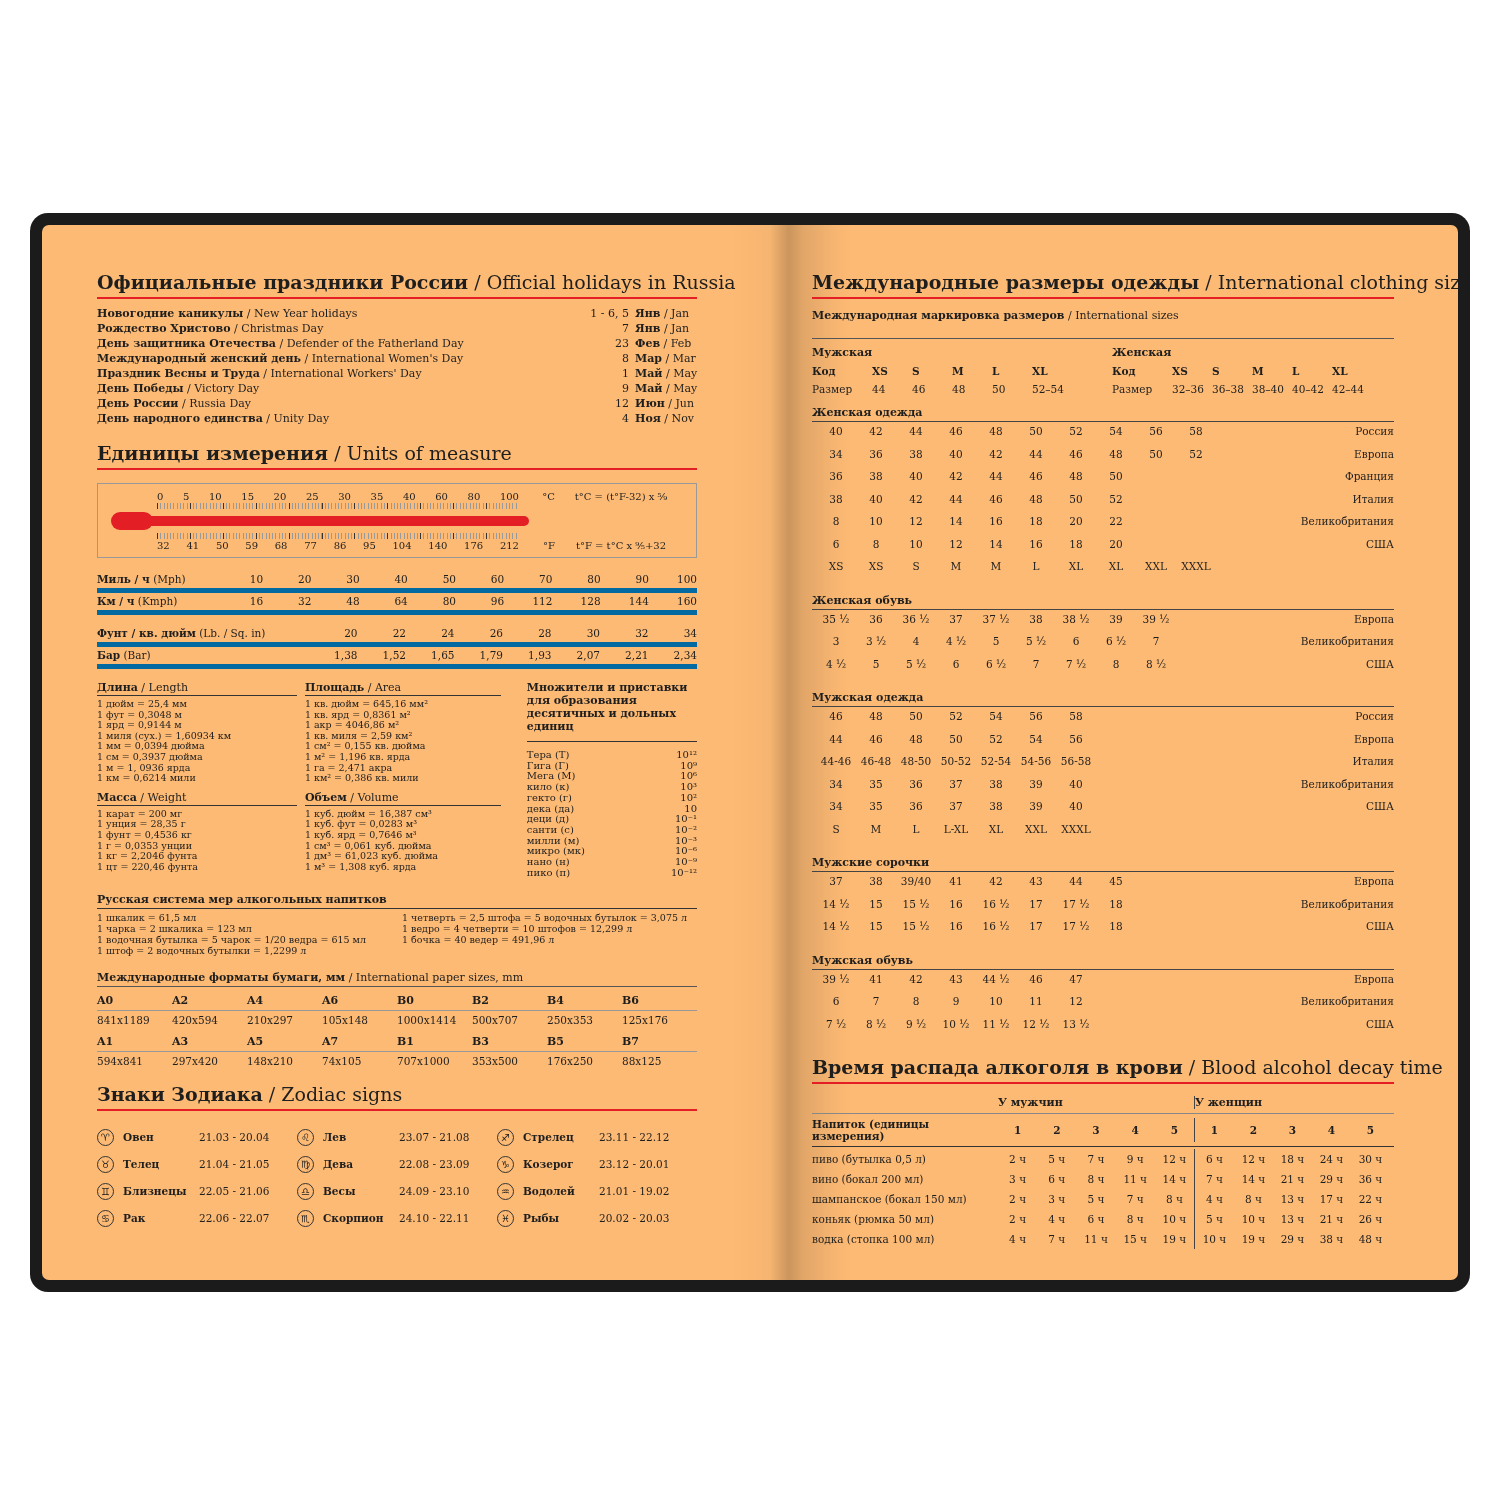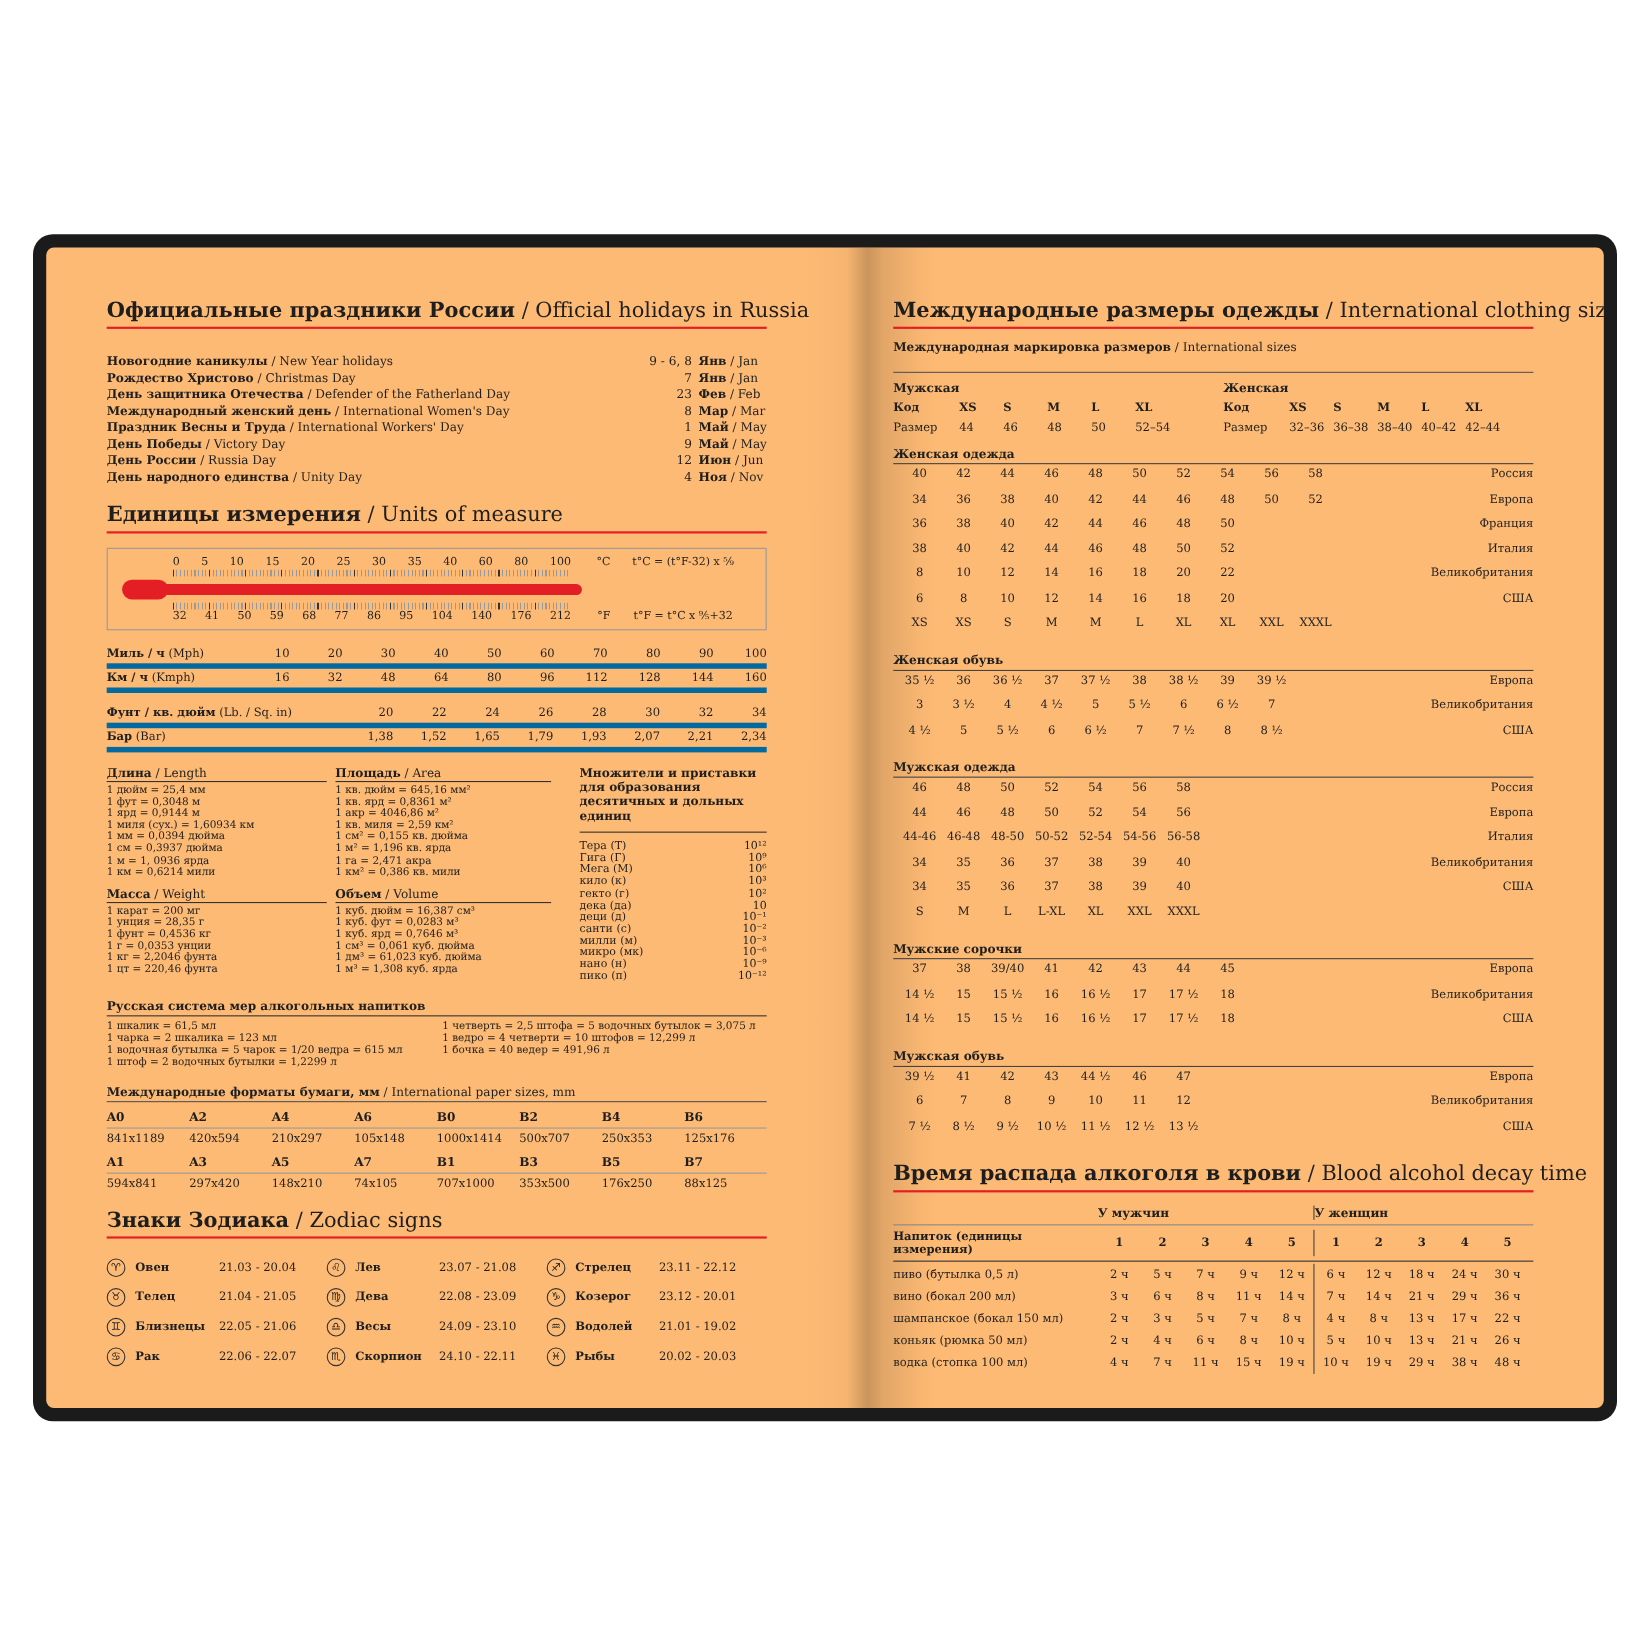--- a/index.html
+++ b/index.html
@@ -8,21 +8,21 @@
   .cover{position:absolute;left:30px;top:213px;width:1440px;height:1079px;background:var(--cover,#1b1b1b);border-radius:18px}
   .paper{position:absolute;left:12px;top:12px;right:12px;bottom:12px;background:#fdba74;border-radius:7px;overflow:hidden}
   .spine{position:absolute;top:0;bottom:0;left:688px;width:122px;background:linear-gradient(90deg,rgba(0,0,0,0) 0%,rgba(0,0,0,.03) 33%,rgba(0,0,0,.20) 48%,rgba(0,0,0,.11) 60%,rgba(0,0,0,.03) 84%,rgba(0,0,0,0) 100%)}
   .pg{position:absolute;top:46px}
   .pgL{left:55px;width:600px}
   .pgR{left:770px;width:582px}
   h1.sec{font-size:19px;font-weight:bold;border-bottom:2px solid var(--accent,#e31e24);padding-bottom:4px;line-height:22px;white-space:nowrap}
   .en{font-weight:normal}
   .slash::before{content:" / "}
   
-  .hlist{margin-top:22px}
+  .hlist{margin-top:7px}
   .hrow{display:flex;font-size:11px;line-height:15px;align-items:baseline}
   .hname{flex:1}
   .hday{width:52px;text-align:right;white-space:nowrap}
   .hmon{margin-left:6px;white-space:nowrap;width:62px}
   .hmon b{font-weight:bold}
   .mt16{margin-top:16px}
   
   .thermo{margin-top:13px;border:1px solid #999;padding:7px 9px 6px}
   .trow{display:flex;align-items:baseline;font-size:10px}
   .tnums{display:flex;justify-content:space-between;width:362px;margin-left:50px}
@@ -116,21 +116,21 @@
     <div class="spine"></div>
 
     <div class="pg pgL">
 
       <section>
         <h1 class="sec"><b>Официальные праздники России</b><span class="en slash">Official holidays in Russia</span></h1>
         <div class="hlist">
 
         <div class="hrow">
             <span class="hname"><b>Новогодние каникулы</b><span class="en slash">New Year holidays</span></span>
-            <span class="hday">9 - 6, 8</span>
+            <span class="hday">1 - 6, 5</span>
             <span class="hmon"><b>Янв</b><span class="en slash">Jan</span></span>
           </div>
             <div class="hrow">
             <span class="hname"><b>Рождество Христово</b><span class="en slash">Christmas Day</span></span>
             <span class="hday">7</span>
             <span class="hmon"><b>Янв</b><span class="en slash">Jan</span></span>
           </div>
             <div class="hrow">
             <span class="hname"><b>День защитника Отечества</b><span class="en slash">Defender of the Fatherland Day</span></span>
             <span class="hday">23</span>

